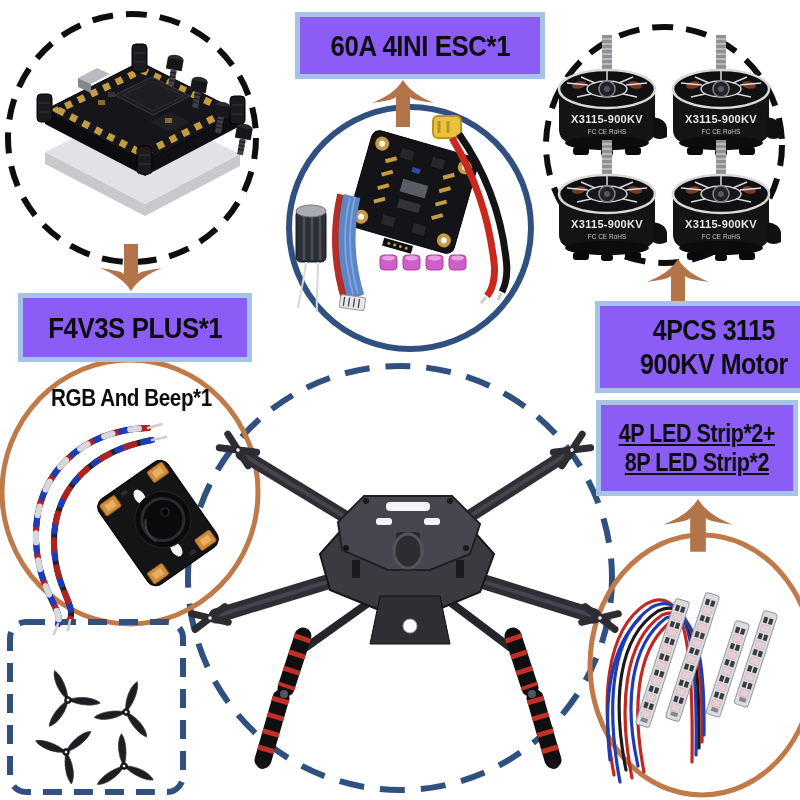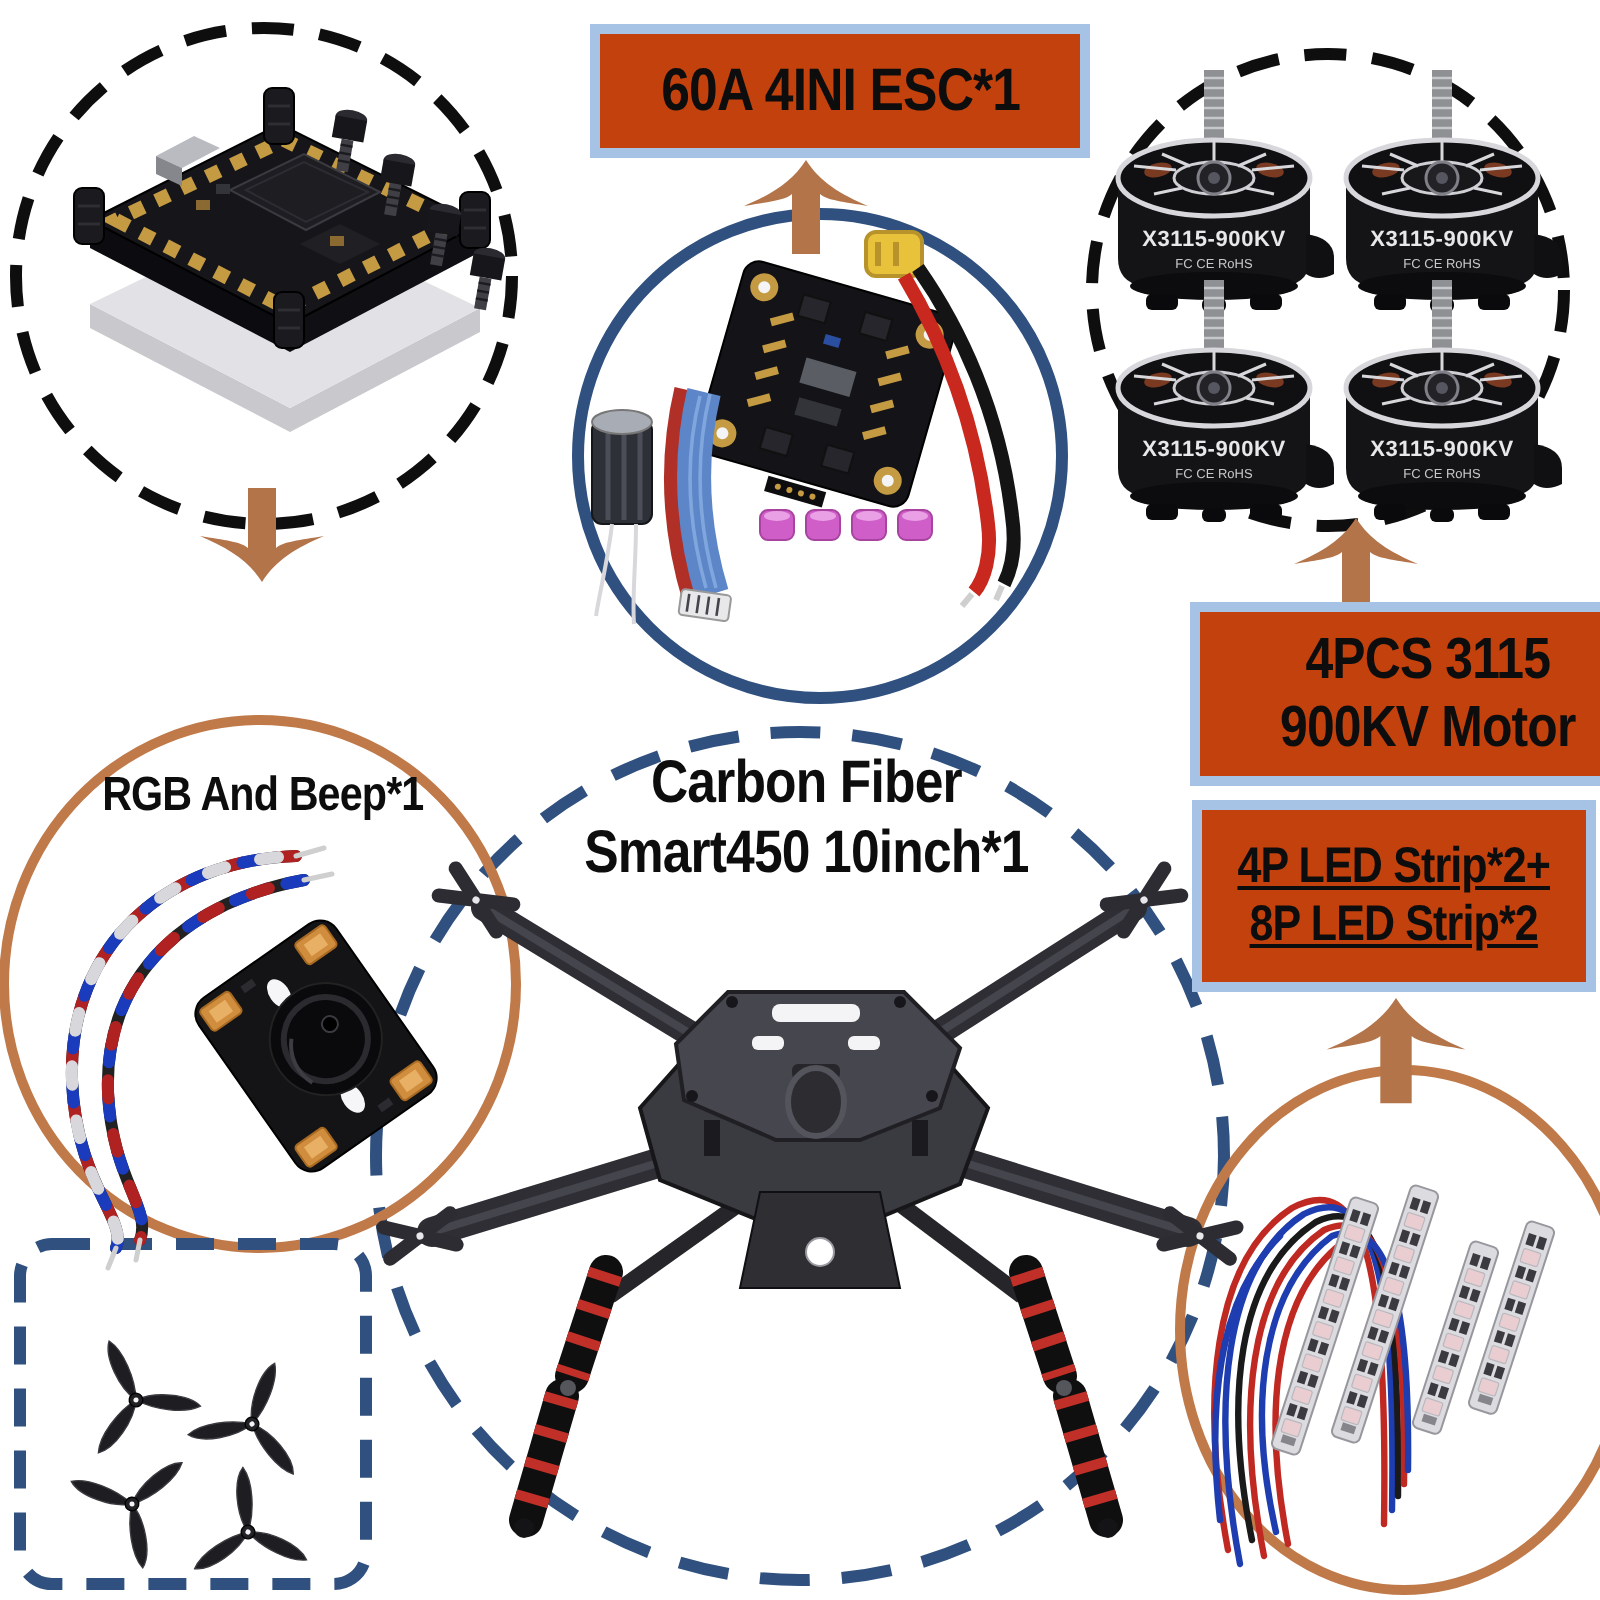--- a/index.html
+++ b/index.html
@@ -1,19 +1,19 @@
 <!DOCTYPE html>
 <html><head>
 <meta charset="utf-8">
 <style>
   html,body{margin:0;padding:0;background:#ffffff;}
   #canvas{position:relative;width:800px;height:800px;background:#ffffff;overflow:hidden;
           font-family:"Liberation Sans",sans-serif;color:#0d0d0d;}
   #art{position:absolute;left:0;top:0;z-index:1;}
-  .box{position:absolute;z-index:5;background:#c2410c;border:5px solid #a6c3e6;
+  .box{position:absolute;z-index:5;background:#8b5cf6;border:5px solid #a6c3e6;
        display:flex;align-items:center;justify-content:center;text-align:center;
        font-weight:700;color:#0d0d0d;}
   .freelabel{position:absolute;z-index:5;display:flex;align-items:center;justify-content:center;
        text-align:center;font-weight:700;color:#0d0d0d;}
   .cond{display:inline-block;transform:scaleX(0.86);transform-origin:center;
         letter-spacing:-0.5px;white-space:nowrap;line-height:1.18;}
   .line{display:block;}
   .t30{font-size:30px;} .t29{font-size:29px;} .t26{font-size:26px;}
   .t25{font-size:25px;} .t24{font-size:24px;} .t19{font-size:18.5px;}
   svg text{font-family:"Liberation Sans",sans-serif;}
@@ -339,40 +339,37 @@
     <use href="#prop3" transform="translate(126,712) rotate(55) scale(0.85)"></use>
     <use href="#prop3" transform="translate(66,752) rotate(85) scale(0.85)"></use>
     <use href="#prop3" transform="translate(124,766) rotate(30) scale(0.85)"></use>
   </g>
 </svg>
 
   <div class="box" style="left:295px;top:12px;width:240px;height:57px;">
     <span class="cond t30">60A 4INI ESC*1</span>
   </div>
 
+  <div class="box" style="left:18px;top:293px;width:224px;height:59px;">
+    <span class="cond t30">F4V3S PLUS*1</span>
+  </div>
 
   <div class="box" style="left:559px;top:301px;width:228px;height:82px;margin-left:36px;">
     <div class="cond t29">
       <span class="line">4PCS 3115</span>
       <span class="line">900KV Motor</span>
     </div>
   </div>
 
   <div class="box" style="left:596px;top:400px;width:192px;height:86px;text-decoration:underline;">
     <div class="cond t25">
       <span class="line">4P LED Strip*2+</span>
       <span class="line">8P LED Strip*2</span>
     </div>
   </div>
 
   <div class="freelabel" style="left:25px;top:384px;width:212px;">
     <span class="cond t24">RGB And Beep*1</span>
   </div>
 
-  <div class="freelabel" style="left:248px;top:374px;width:310px;">
-    <div class="cond t30">
-      <span class="line">Carbon Fiber</span>
-      <span class="line">Smart450 10inch*1</span>
-    </div>
-  </div>
 
 
 </div>
 
 </body></html>

